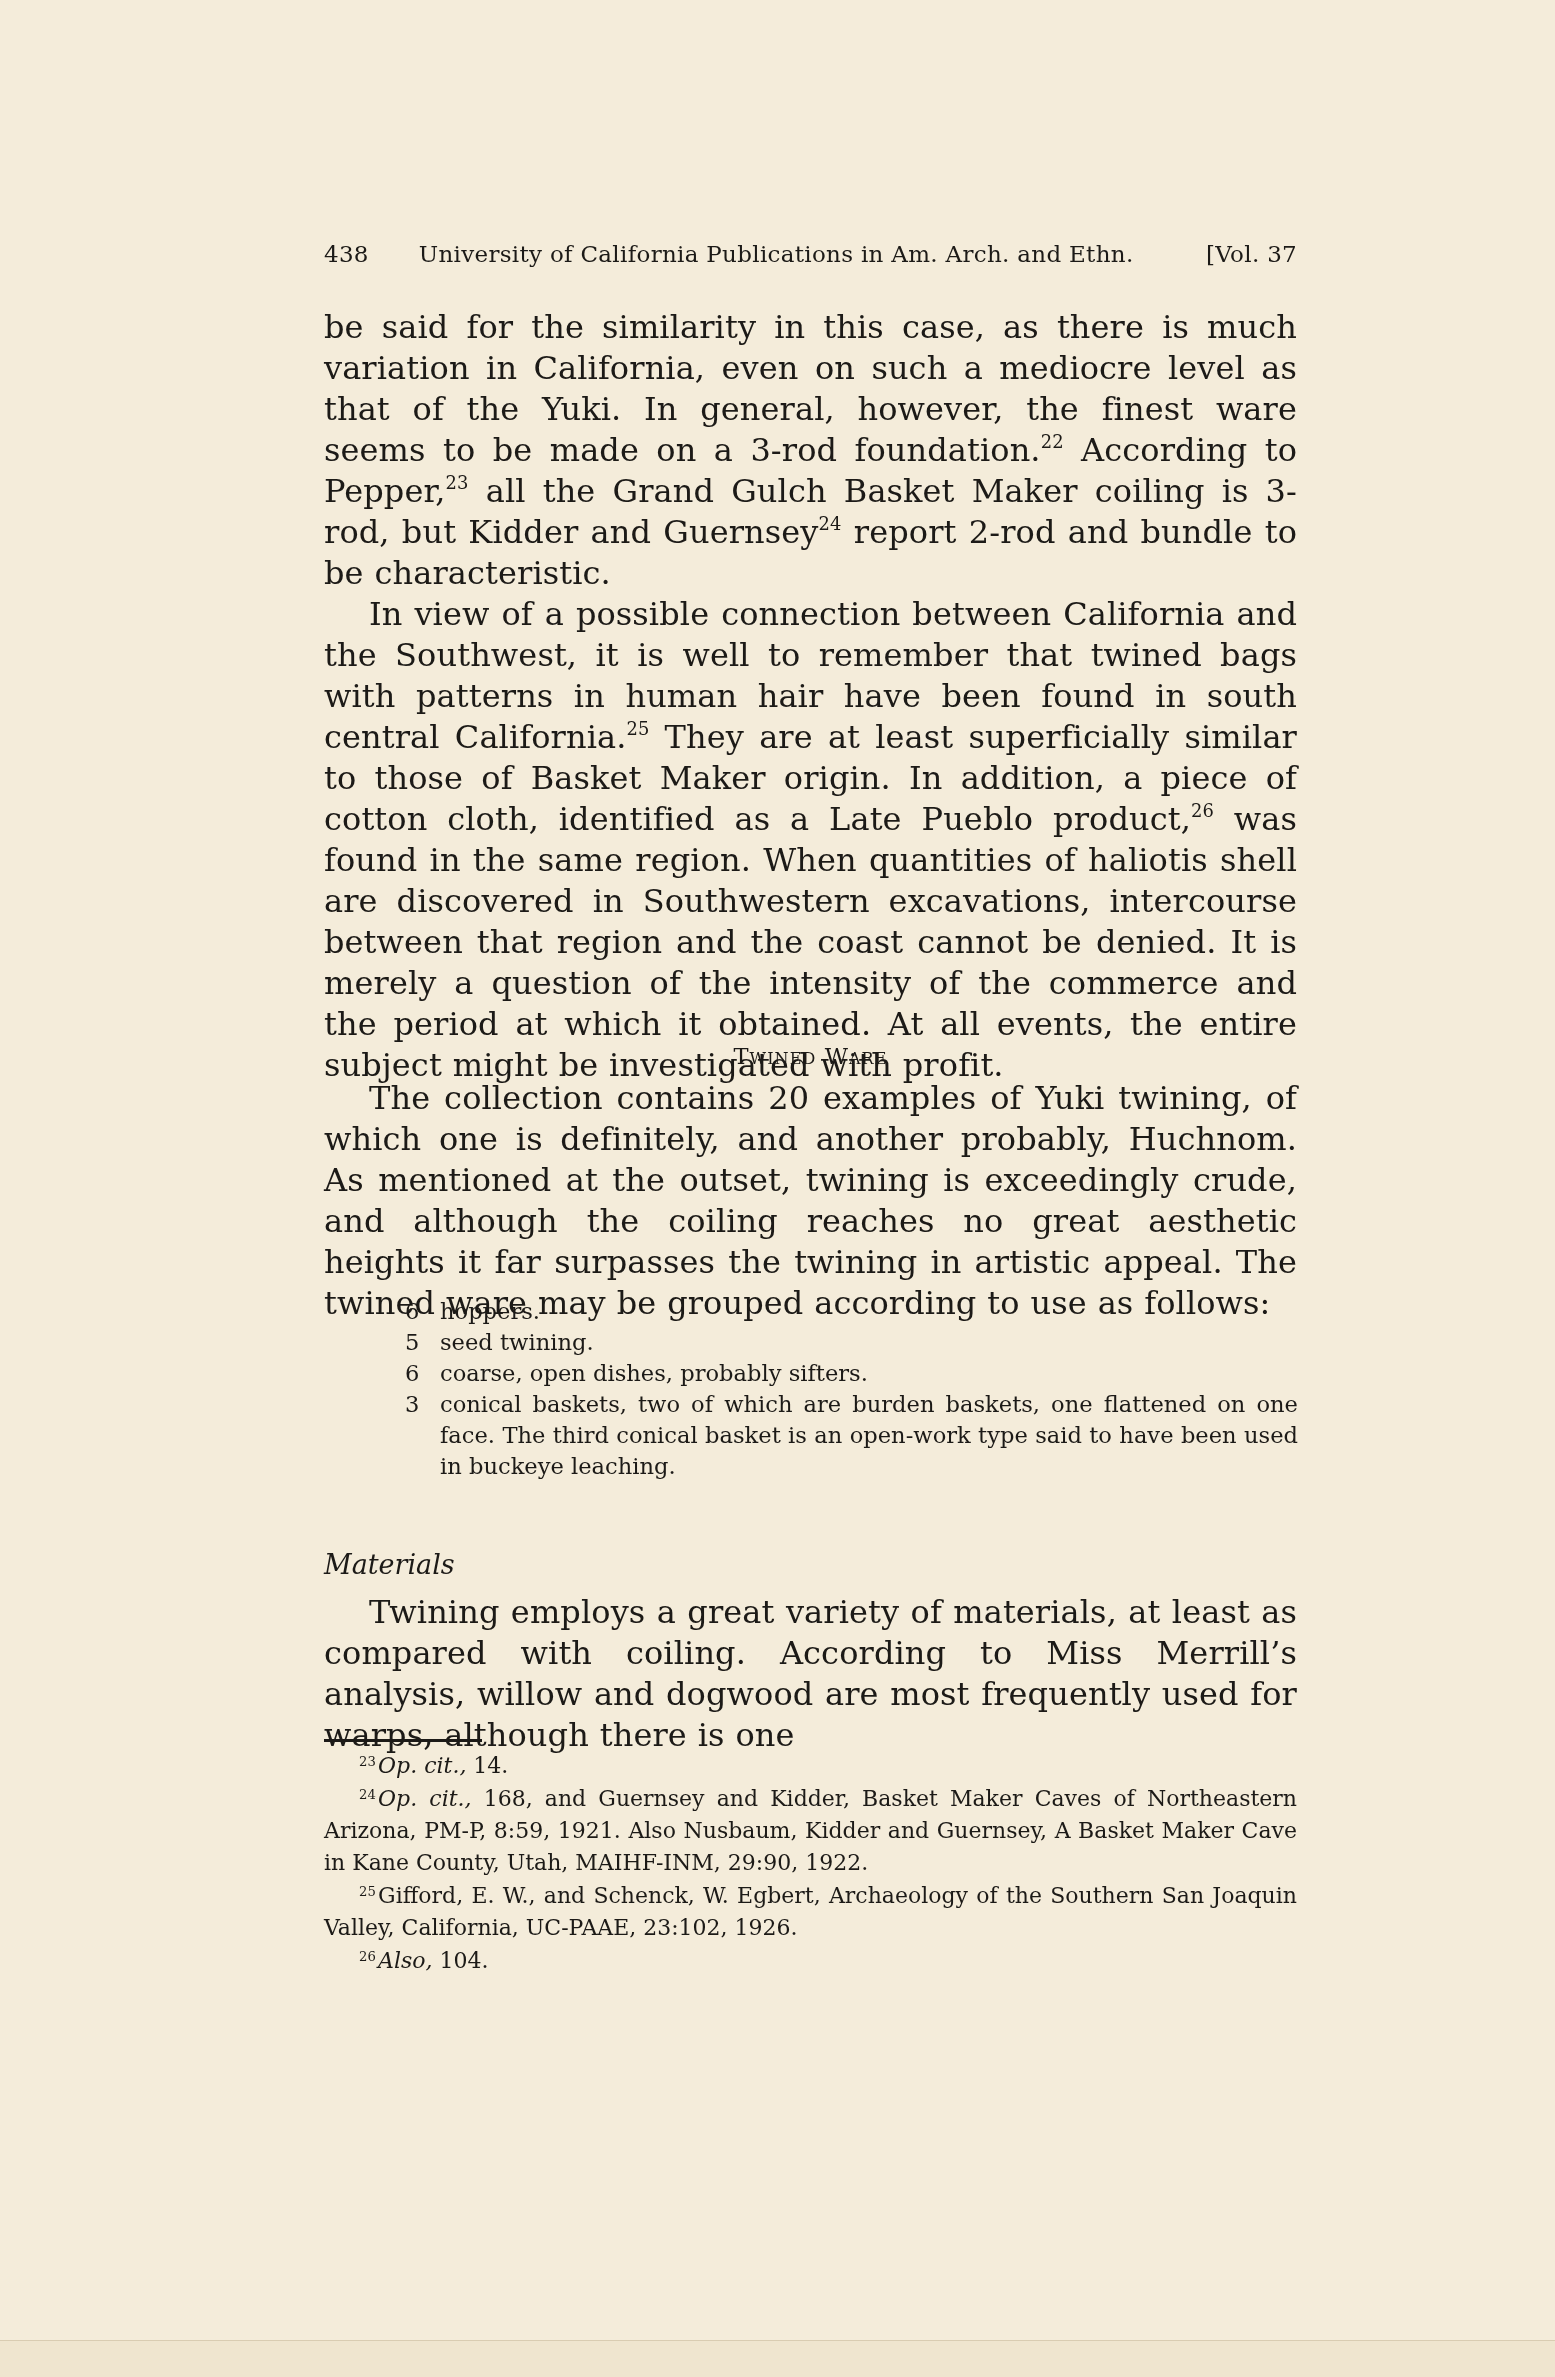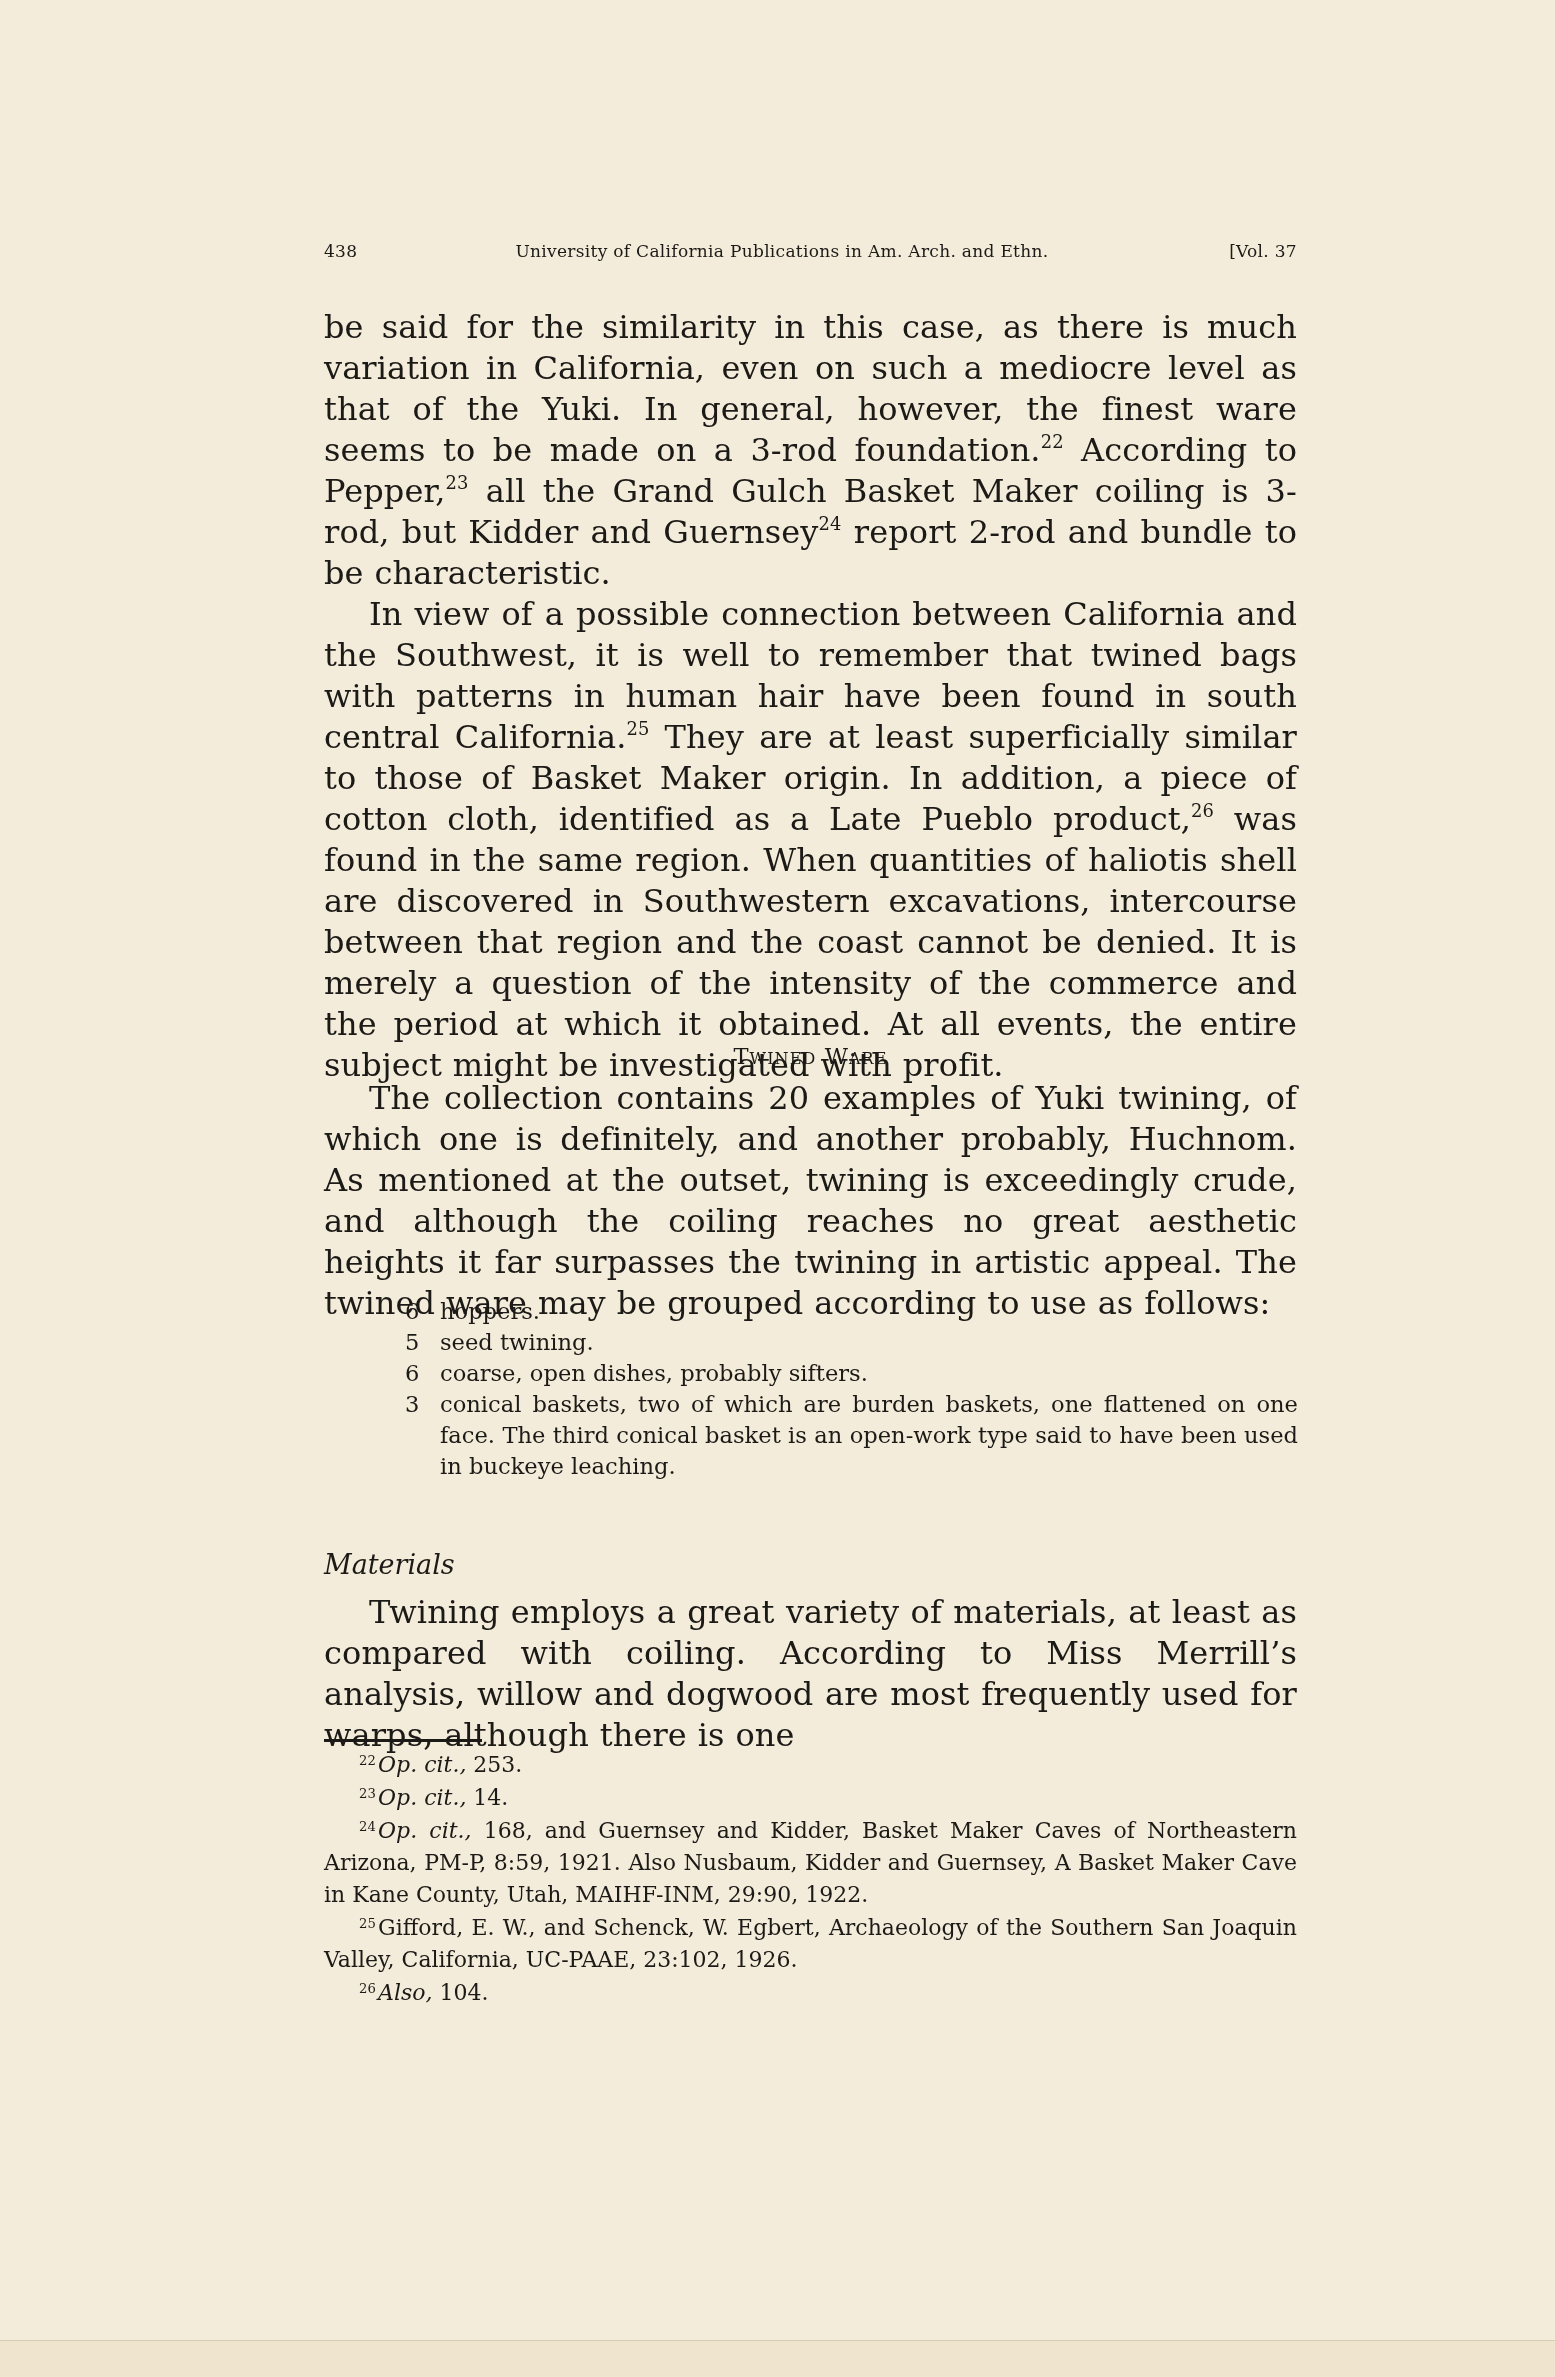--- a/index.html
+++ b/index.html
@@ -12,21 +12,21 @@
   }
   .page-edge {
     position: absolute; left: 0; right: 0; top: 2340px; height: 37px;
     background: #efe5cf; border-top: 1.1px solid #d9ccb2;
   }
   .block { position: absolute; left: 324px; width: 973px; }
 
   .running-head {
     top: 241px; height: 34px;
     display: flex; justify-content: space-between; align-items: baseline;
-    font-size: 17px; letter-spacing: 0.3px;
+    font-size: 23px; letter-spacing: 0.3px;
   }
   .running-head .title { flex: 1; text-align: center; padding-right: 22.6px; }
 
   .body-text {
     font-size: 32px; line-height: 41px;
     text-align: justify; text-align-last: left;
     letter-spacing: 0.1px;
     word-spacing: 0.6px;
   }
   .body-text p { margin: 0; }
@@ -84,19 +84,18 @@
 
 <div class="block" id="subsection-heading">Materials</div>
 
 <div class="block body-text" id="para-block-3">
   <p class="indent">Twining employs a great variety of materials, at least as compared with coiling.  According to Miss Merrill’s analysis, willow and dogwood are most frequently used for warps, although there is one</p>
 </div>
 
 <div class="footnote-rule"></div>
 
 <div class="block" id="footnotes">
-  <p class="fn"><sup>22</sup><span class="it">Op. cit.,</span><span> 253.</span></p>
   <p class="fn gap"><sup>23</sup><span class="it">Op. cit.,</span><span> 14.</span></p>
   <p class="fn gap"><sup>24</sup><span class="it">Op. cit.,</span><span> 168, and Guernsey and Kidder, Basket Maker Caves of Northeastern Arizona, PM-P, 8:59, 1921.  Also Nusbaum, Kidder and Guernsey, A Basket Maker Cave in Kane County, Utah, MAIHF-INM, 29:90, 1922.</span></p>
   <p class="fn gap"><sup>25</sup><span class="it"></span><span>Gifford, E. W., and Schenck, W.  Egbert, Archaeology of the Southern San Joaquin Valley, California, UC-PAAE, 23:102, 1926.</span></p>
   <p class="fn gap"><sup>26</sup><span class="it">Also,</span><span> 104.</span></p>
 </div>
 
 
 </body></html>

